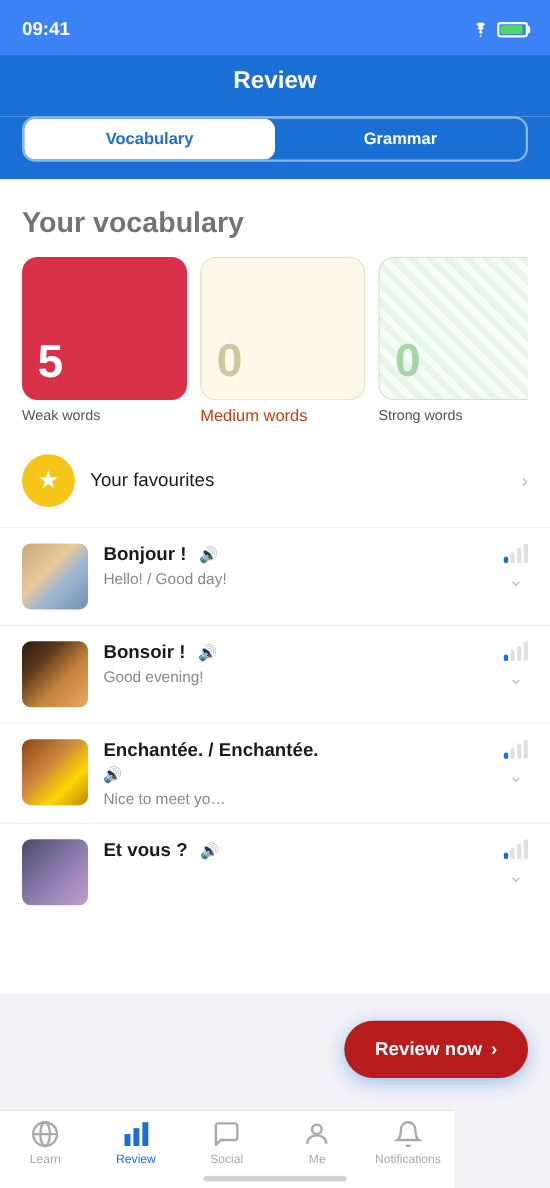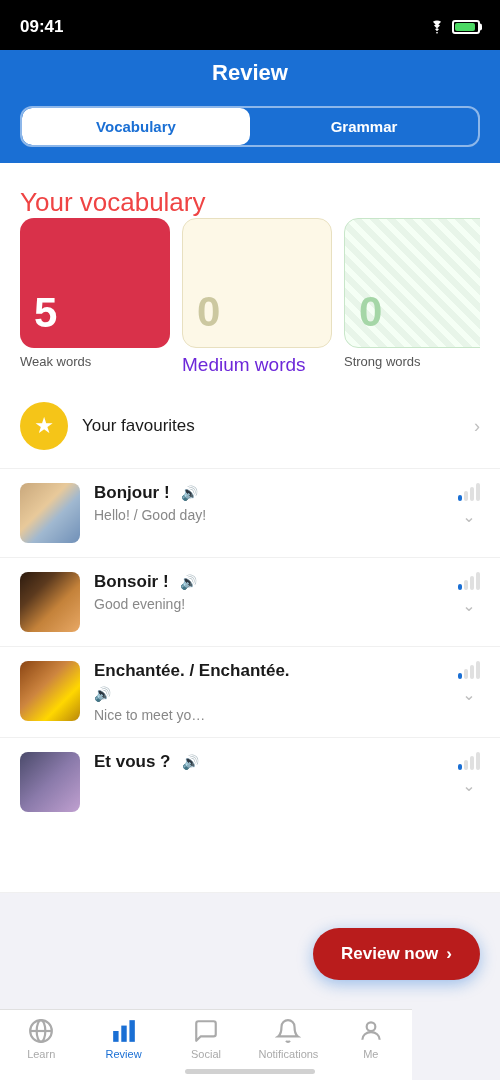--- a/index.html
+++ b/index.html
@@ -8,21 +8,21 @@
       width: 500px;
       min-height: 1080px;
       font-family: -apple-system, BlinkMacSystemFont, 'Segoe UI', sans-serif;
       background: #f2f2f7;
       position: relative;
       overflow-x: hidden;
     }
 
     
     .status-bar {
-      background: #000000;
+      background: #3b82f6;
       color: white;
       display: flex;
       justify-content: space-between;
       align-items: center;
       padding: 12px 20px 8px;
       height: 50px;
     }
     .status-time {
       font-size: 17px;
       font-weight: 600;
@@ -80,22 +80,23 @@
       background: white;
       flex: 1;
     }
 
     
     .vocab-section {
       padding: 24px 20px 0;
     }
     .vocab-title {
       font-size: 26px;
-      font-weight: 400;
-      color: #ef4444;
+      font-weight: 700;
+      color: #737373;
+      margin-bottom: 16px;
     }
 
     
     .word-cards {
       display: flex;
       gap: 12px;
       overflow-x: auto;
       padding-bottom: 8px;
       scrollbar-width: none;
     }
@@ -355,21 +356,21 @@
       <div style="display:flex;flex-direction:column;align-items:flex-start;flex-shrink:0;">
         <div class="word-card weak">
           <span class="word-card-number">5</span>
         </div>
         <span class="word-label" style="margin-top:6px;color:#555;font-size:13px;">Weak words</span>
       </div>
       <div style="display:flex;flex-direction:column;align-items:flex-start;flex-shrink:0;">
         <div class="word-card medium">
           <span class="word-card-number">0</span>
         </div>
-        <span class="word-label" style="margin-top:6px;color:#6d28d9;font-size:19px;">Medium words</span>
+        <span class="word-label" style="margin-top:6px;color:#c2410c;font-size:15px;">Medium words</span>
       </div>
       <div style="display:flex;flex-direction:column;align-items:flex-start;flex-shrink:0;">
         <div class="word-card strong">
           <span class="word-card-number">0</span>
         </div>
         <span class="word-label" style="margin-top:6px;color:#555;font-size:13px;">Strong words</span>
       </div>
     </div>
   </div>
 
@@ -487,27 +488,27 @@
     <span class="nav-label active">Review</span>
   </div>
   <div class="nav-item">
     <svg width="26" height="26" viewBox="0 0 24 24" fill="none">
       <path d="M21 15a2 2 0 01-2 2H7l-4 4V5a2 2 0 012-2h14a2 2 0 012 2z" stroke="#aaa" stroke-width="2" stroke-linejoin="round"></path>
     </svg>
     <span class="nav-label">Social</span>
   </div>
   <div class="nav-item">
     <svg width="26" height="26" viewBox="0 0 24 24" fill="none">
+      <circle cx="12" cy="8" r="4" stroke="#aaa" stroke-width="2"></circle>
+      <path d="M4 20c0-4 3.6-7 8-7s8 3 8 7" stroke="#aaa" stroke-width="2"></path>
+    </svg>
+    <span class="nav-label">Me</span>
+  </div>
+  <div class="nav-item">
+    <svg width="26" height="26" viewBox="0 0 24 24" fill="none">
       <path d="M18 8A6 6 0 006 8c0 7-3 9-3 9h18s-3-2-3-9" stroke="#aaa" stroke-width="2"></path>
       <path d="M13.73 21a2 2 0 01-3.46 0" stroke="#aaa" stroke-width="2"></path>
     </svg>
     <span class="nav-label">Notifications</span>
   </div>
-  <div class="nav-item">
-    <svg width="26" height="26" viewBox="0 0 24 24" fill="none">
-      <circle cx="12" cy="8" r="4" stroke="#aaa" stroke-width="2"></circle>
-      <path d="M4 20c0-4 3.6-7 8-7s8 3 8 7" stroke="#aaa" stroke-width="2"></path>
-    </svg>
-    <span class="nav-label">Me</span>
-  </div>
 </nav>
 
 <div class="home-indicator"></div>
 
 </body></html>

